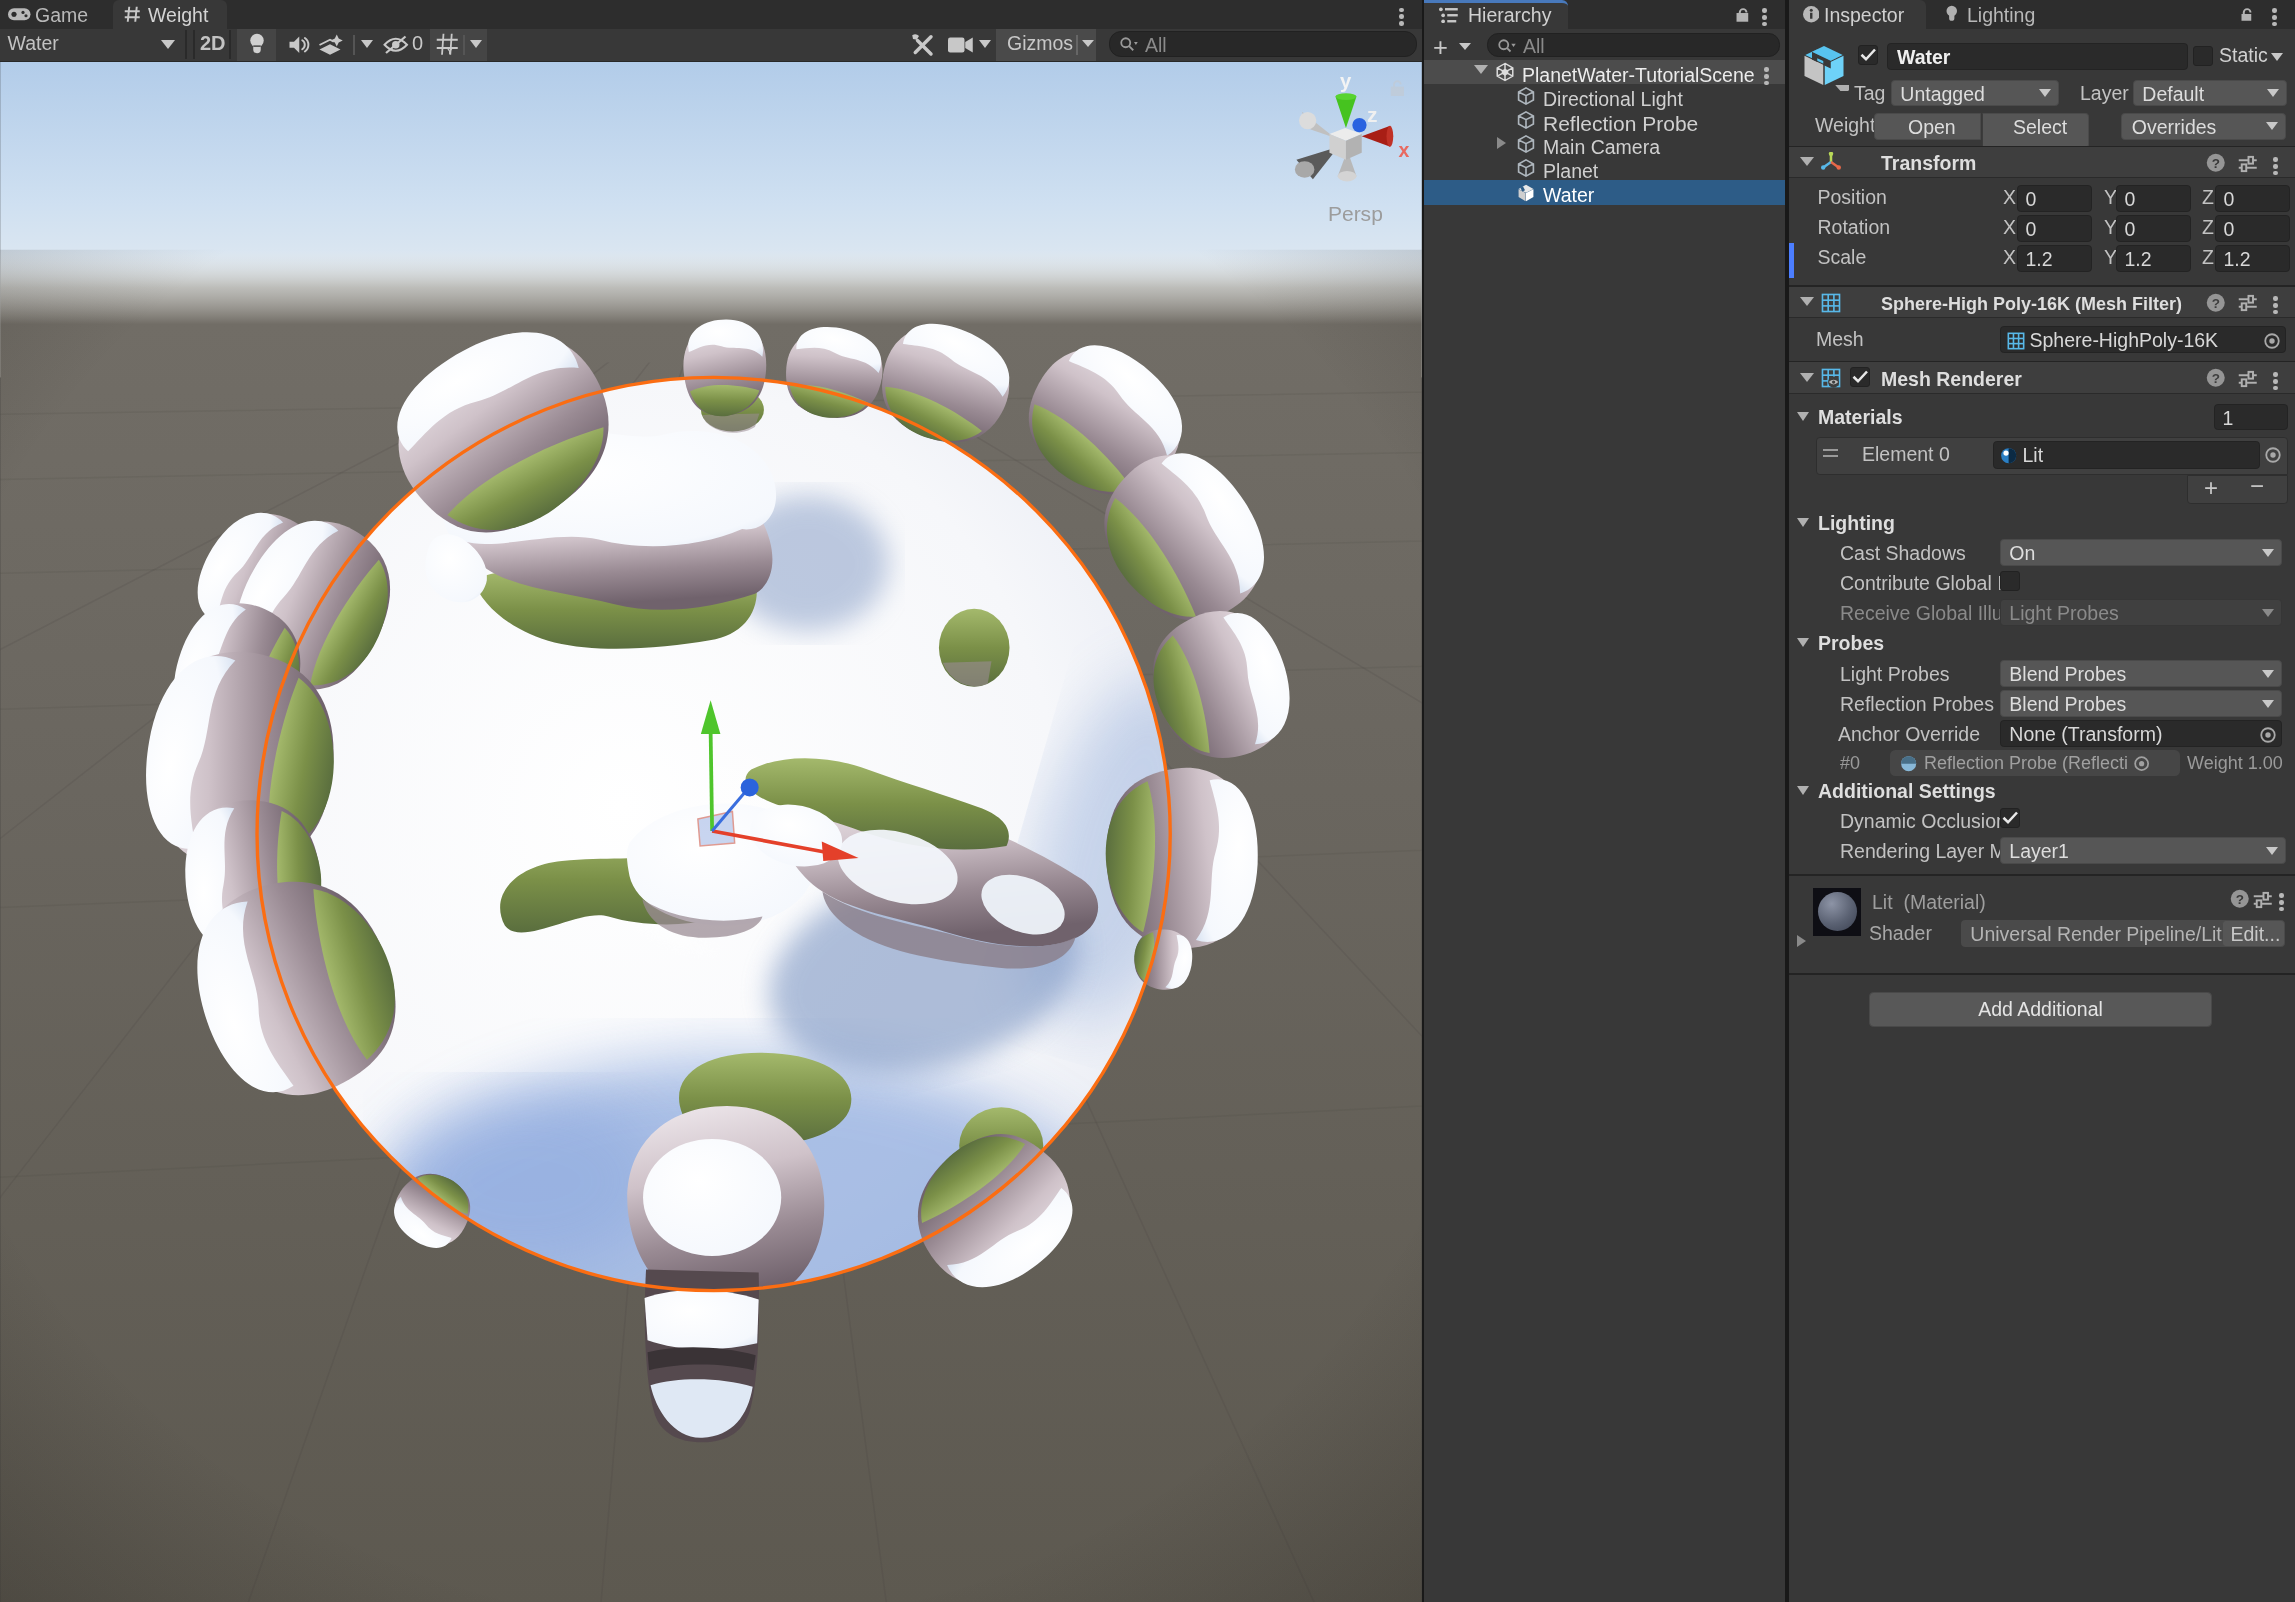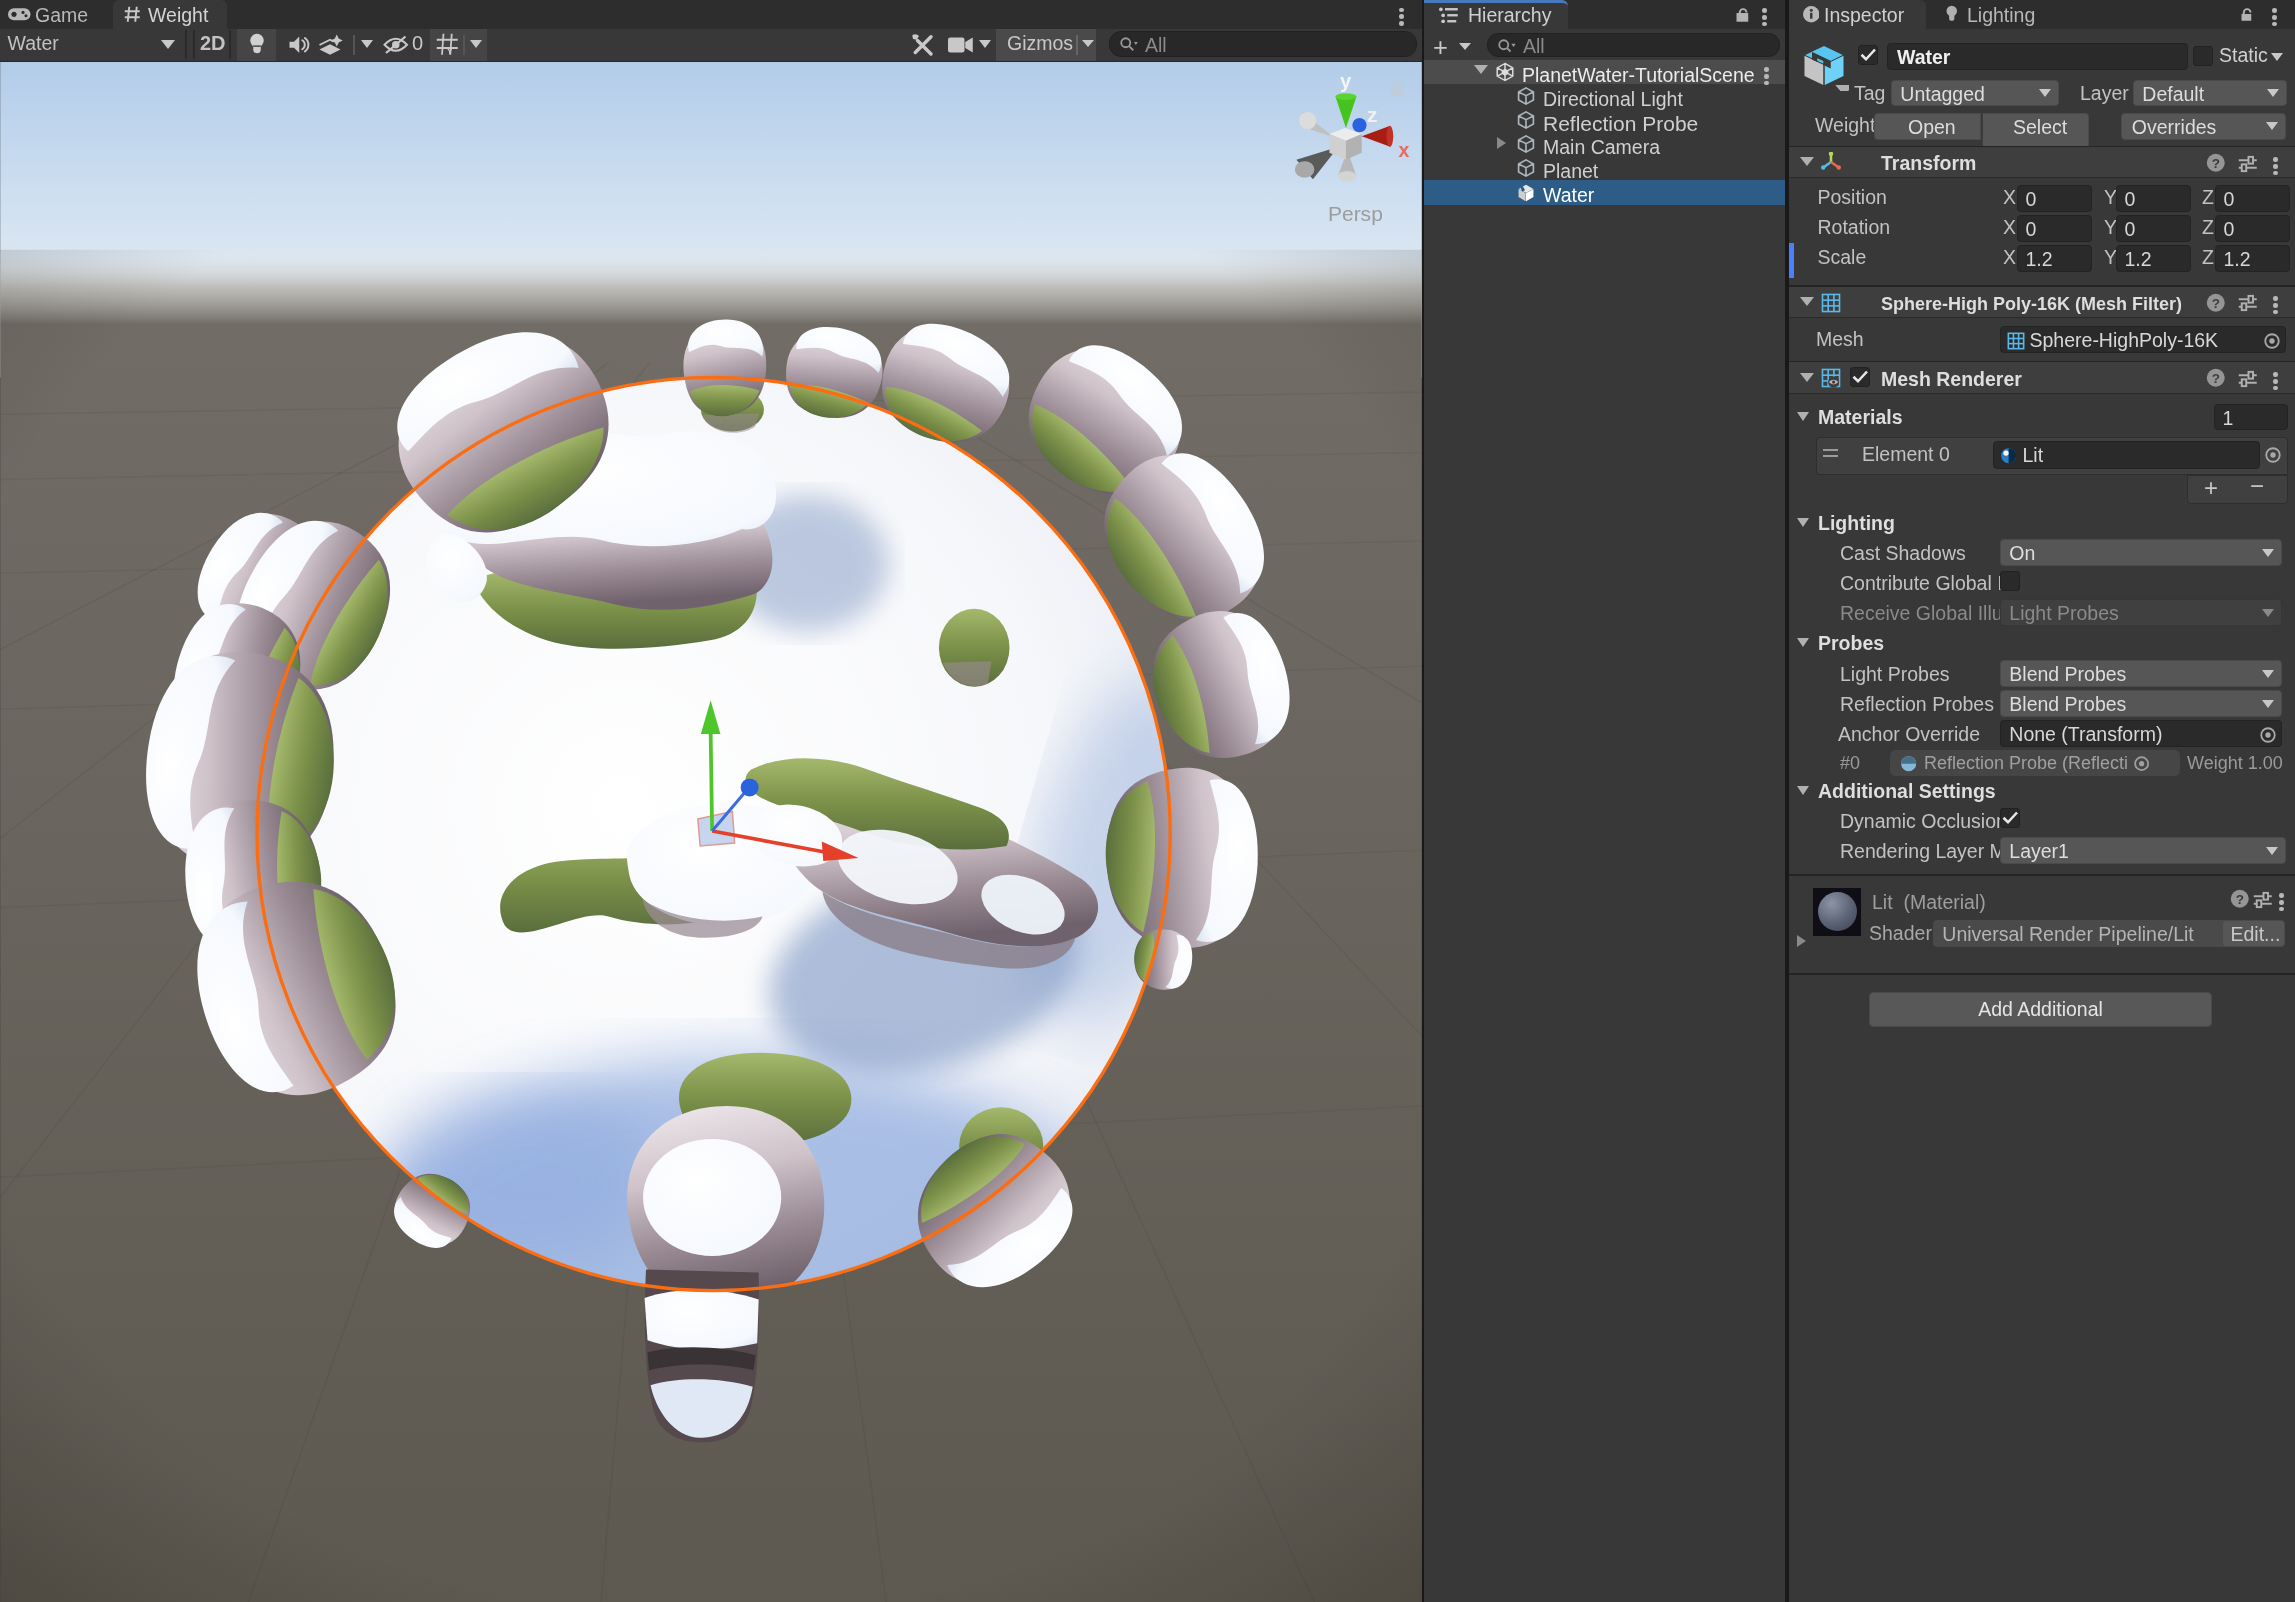--- a/index.html
+++ b/index.html
@@ -698,21 +698,21 @@
         <rect x="5" y="12.5" width="6" height="9" fill="#383838"></rect>
     </g>
   </svg>
   <div class="dots3" style="left:490px;top:891px">
       <i></i>
       <i></i>
       <i></i>
     </div>
   <div class="abs" style="left:8.3px;top:935px;width:0;height:0;border-top:6.8px solid transparent;border-bottom:6.8px solid transparent;border-left:9px solid #8a8a8a"></div>
   <div class="lbl" style="left:80px;top:922px;color:#a8a8a8">Shader</div>
-  <div class="dd" style="left:144px;top:920px;width:320px;height:27px;background:#4a4a4a;color:#b4b4b4">
+  <div class="dd" style="left:172px;top:920px;width:320px;height:27px;background:#4a4a4a;color:#b4b4b4">
       <span style="position:absolute;left:8.3px;top:2.3px">Universal Render Pipeline/Lit</span>
       <i class="ddar" style="top:9px;border-top-color:#b4b4b4;right:3px"></i>
     </div>
   <div class="dd" style="left:433px;top:920px;width:63px;height:27px">
       <span style="position:absolute;left:7.5px;top:2.3px;color:#c8c8c8">Edit...</span>
     </div>
   <div class="abs" style="left:0;top:973px;width:506px;height:2.3px;background:#232323"></div>
   <div class="abs" style="left:80px;top:992px;width:343px;height:35px;background:#585858;border:0.8px solid #494949;border-radius:4.5px"></div>
   <div class="abs" style="left:80px;top:998px;width:343px;text-align:center;font-size:19.5px;color:#e4e4e4">Add Additional</div>
 </div>

